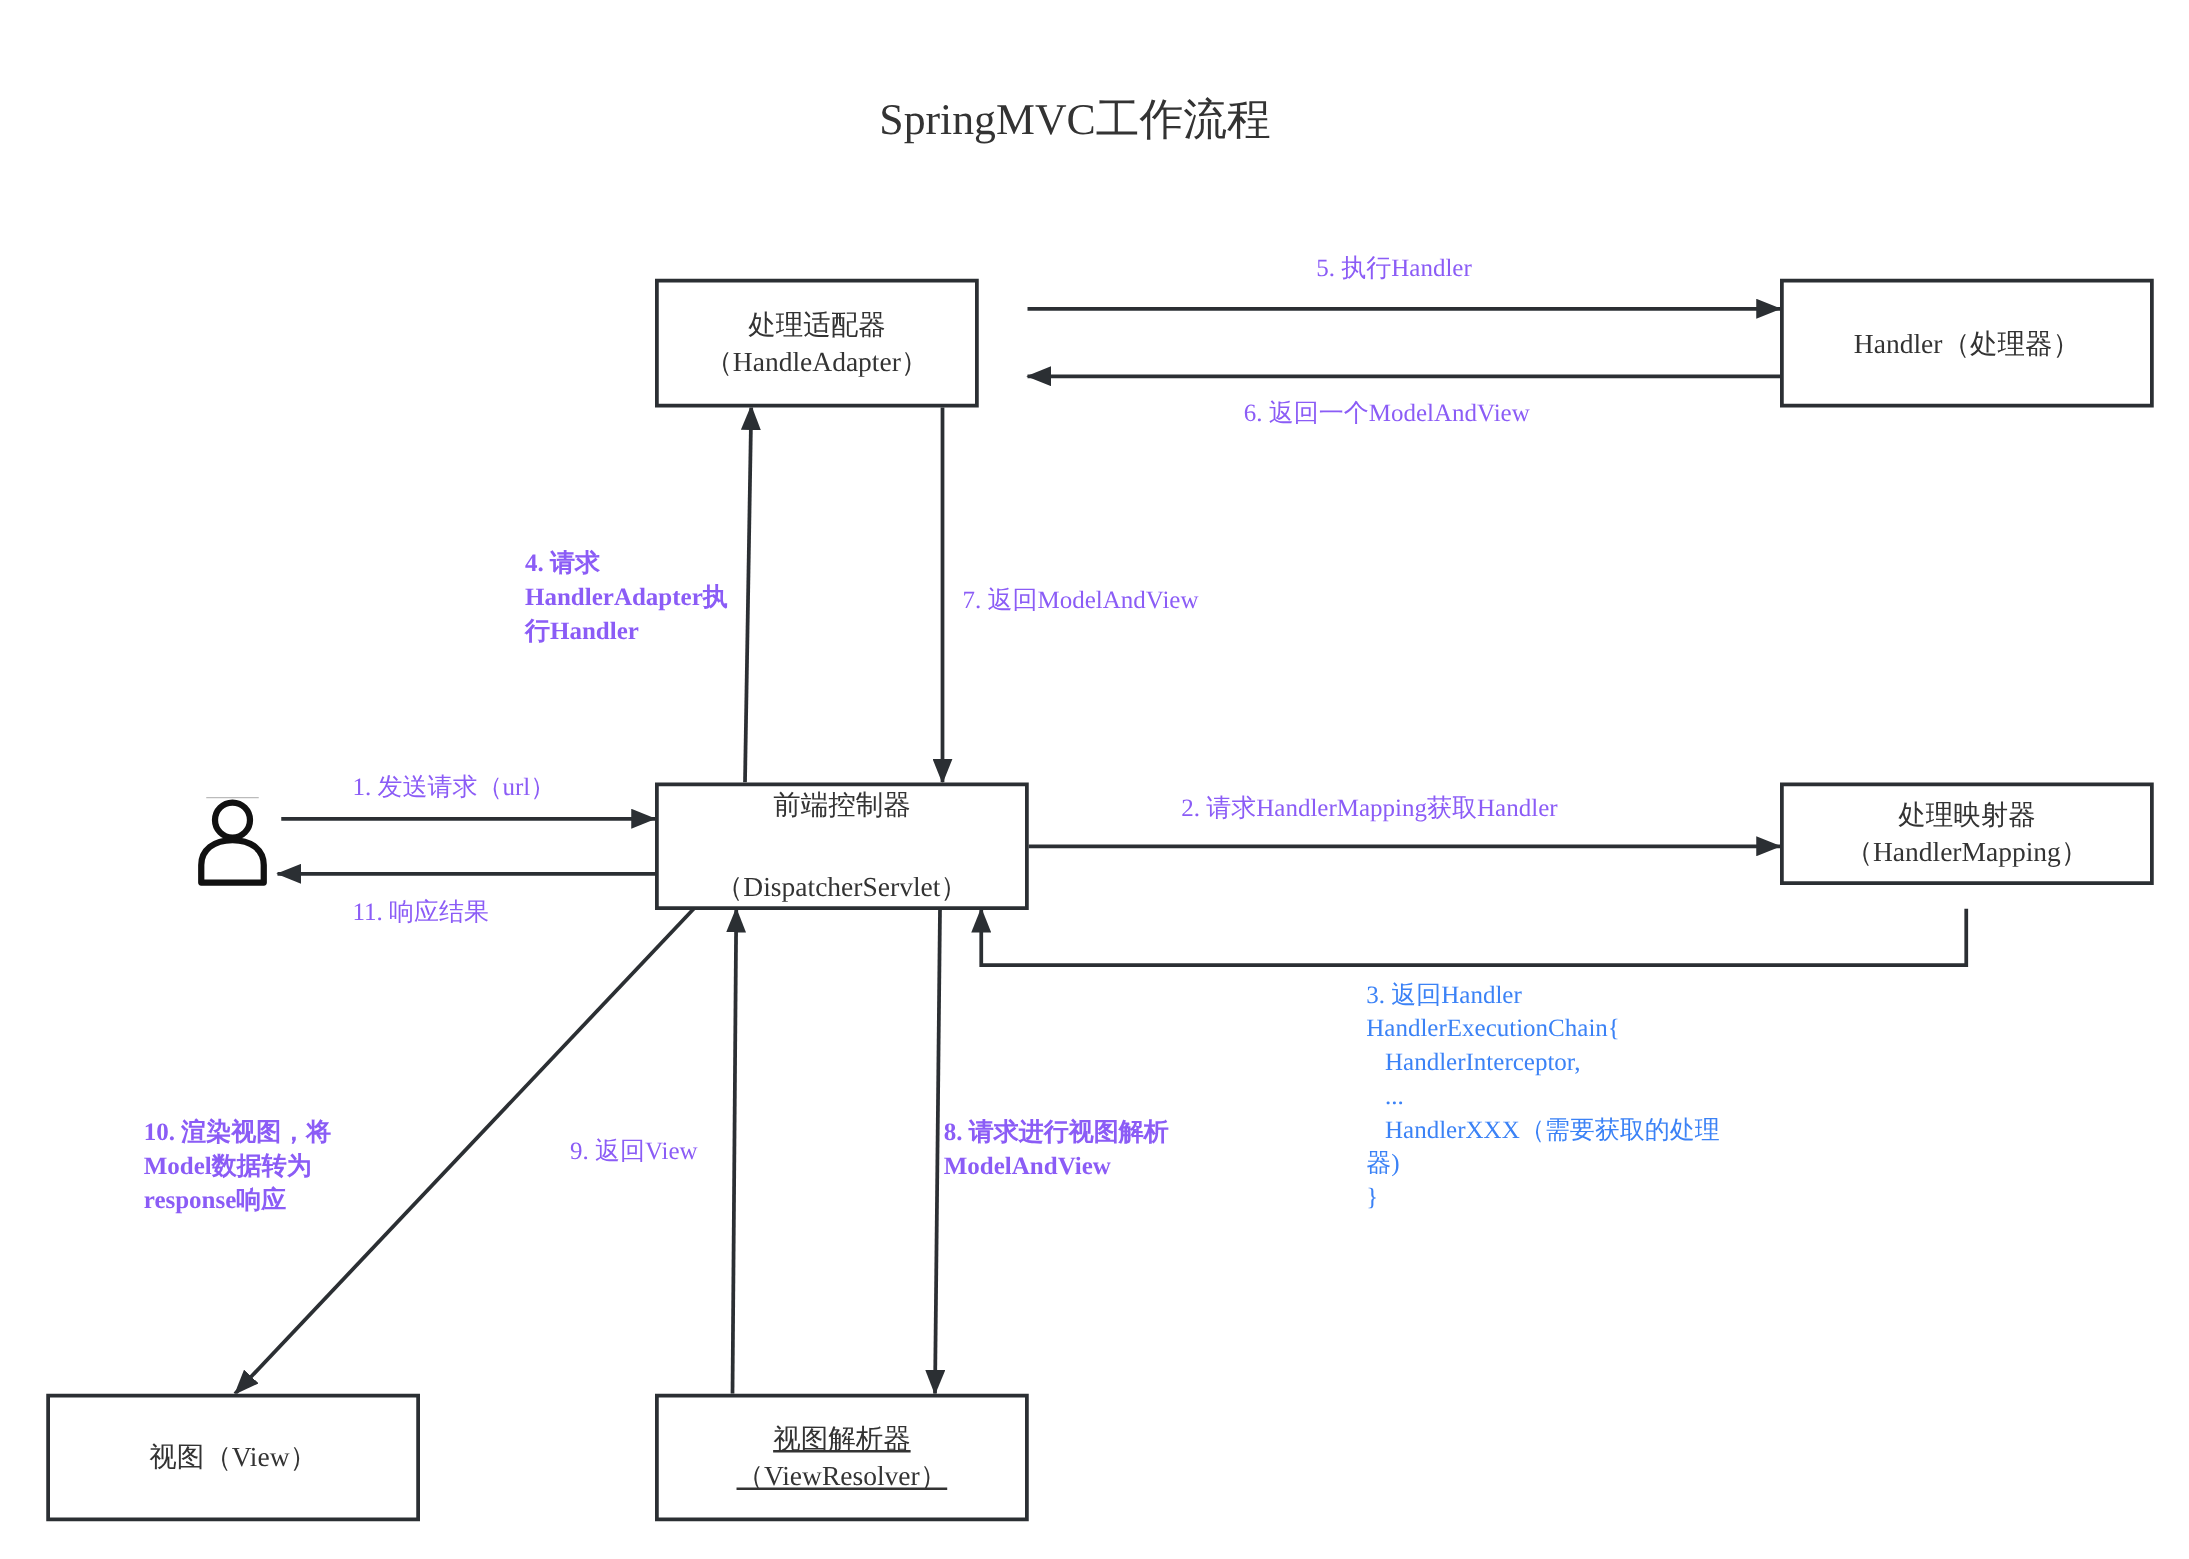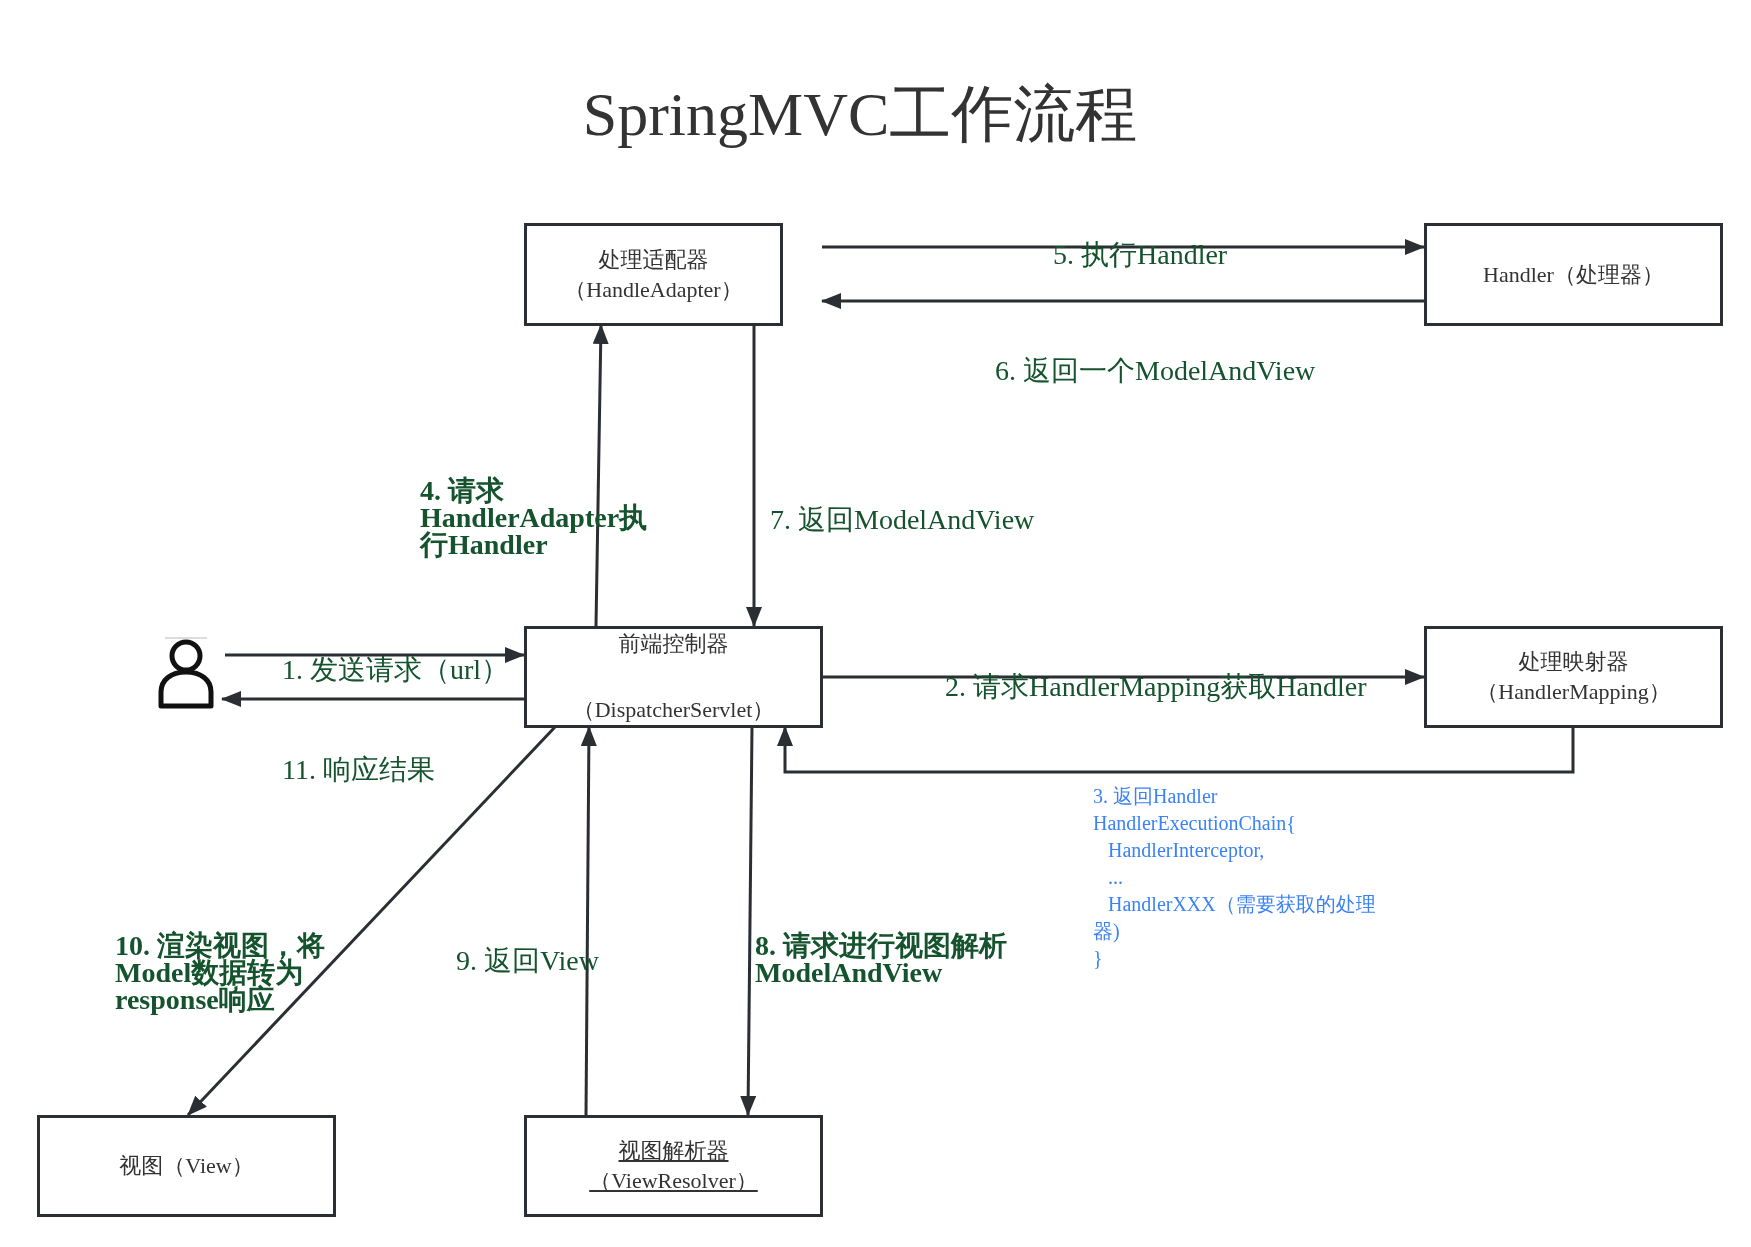--- a/index.html
+++ b/index.html
@@ -1,24 +1,24 @@
 <!DOCTYPE html>
 <html><head>
   <meta charset="utf-8">
   <style>
     html, body { margin: 0; padding: 0; background: #ffffff; }
     body { width: 1751px; height: 1247px; position: relative; overflow: hidden;
            font-family: "Liberation Serif", "DejaVu Serif", serif; color: #333333; }
     svg#diagram { position: absolute; left: 0; top: 0; }
     .title { position: absolute; left: 0; width: 1720px; top: 72px; text-align: center;
-             font-size: 62px; color: #333; }
+             font-size: 35px; color: #333; }
     .node { position: absolute; border: 3px solid #2b2f33; background: #fff; box-sizing: border-box;
             display: flex; flex-direction: column; justify-content: center; align-items: center;
             font-size: 22px; line-height: 30px; color: #333; text-align: center; }
-    .lbl { position: absolute; font-size: 28px; line-height: 27px; color: #14532d; white-space: nowrap; margin-top: 39px; }
+    .lbl { position: absolute; font-size: 20px; line-height: 27px; color: #8b5cf6; white-space: nowrap; }
     .lbl.center { text-align: left; font-weight: bold; }
     .note { position: absolute; font-size: 20px; line-height: 27px; color: #3b82f6; white-space: pre; }
     .person { position: absolute; }
   </style>
 </head>
 <body>
 
 <div class="title">SpringMVC工作流程</div>
 
 <svg id="diagram" width="1751" height="1247">
@@ -69,21 +69,21 @@
 
 <div class="node" style="left:1424px; top:223px; width:299px; height:103px;">
   <div>Handler（处理器）</div>
 </div>
 
 <div class="node" style="left:524px; top:626px; width:299px; height:102px;gap:36px;">
   <div>前端控制器</div>
   <div>（DispatcherServlet）</div>
 </div>
 
-<div class="node" style="left:1424px; top:626px; width:299px; height:102px;">
+<div class="node" style="left:1424px; top:626px; width:299px; height:82px;">
   <div>处理映射器</div>
   <div>（HandlerMapping）</div>
 </div>
 
 <div class="node" style="left:37px; top:1115px; width:299px; height:102px;">
   <div>视图（View）</div>
 </div>
 
 <div class="node" style="left:524px; top:1115px; width:299px; height:102px;text-decoration:underline;">
   <div>视图解析器</div>

